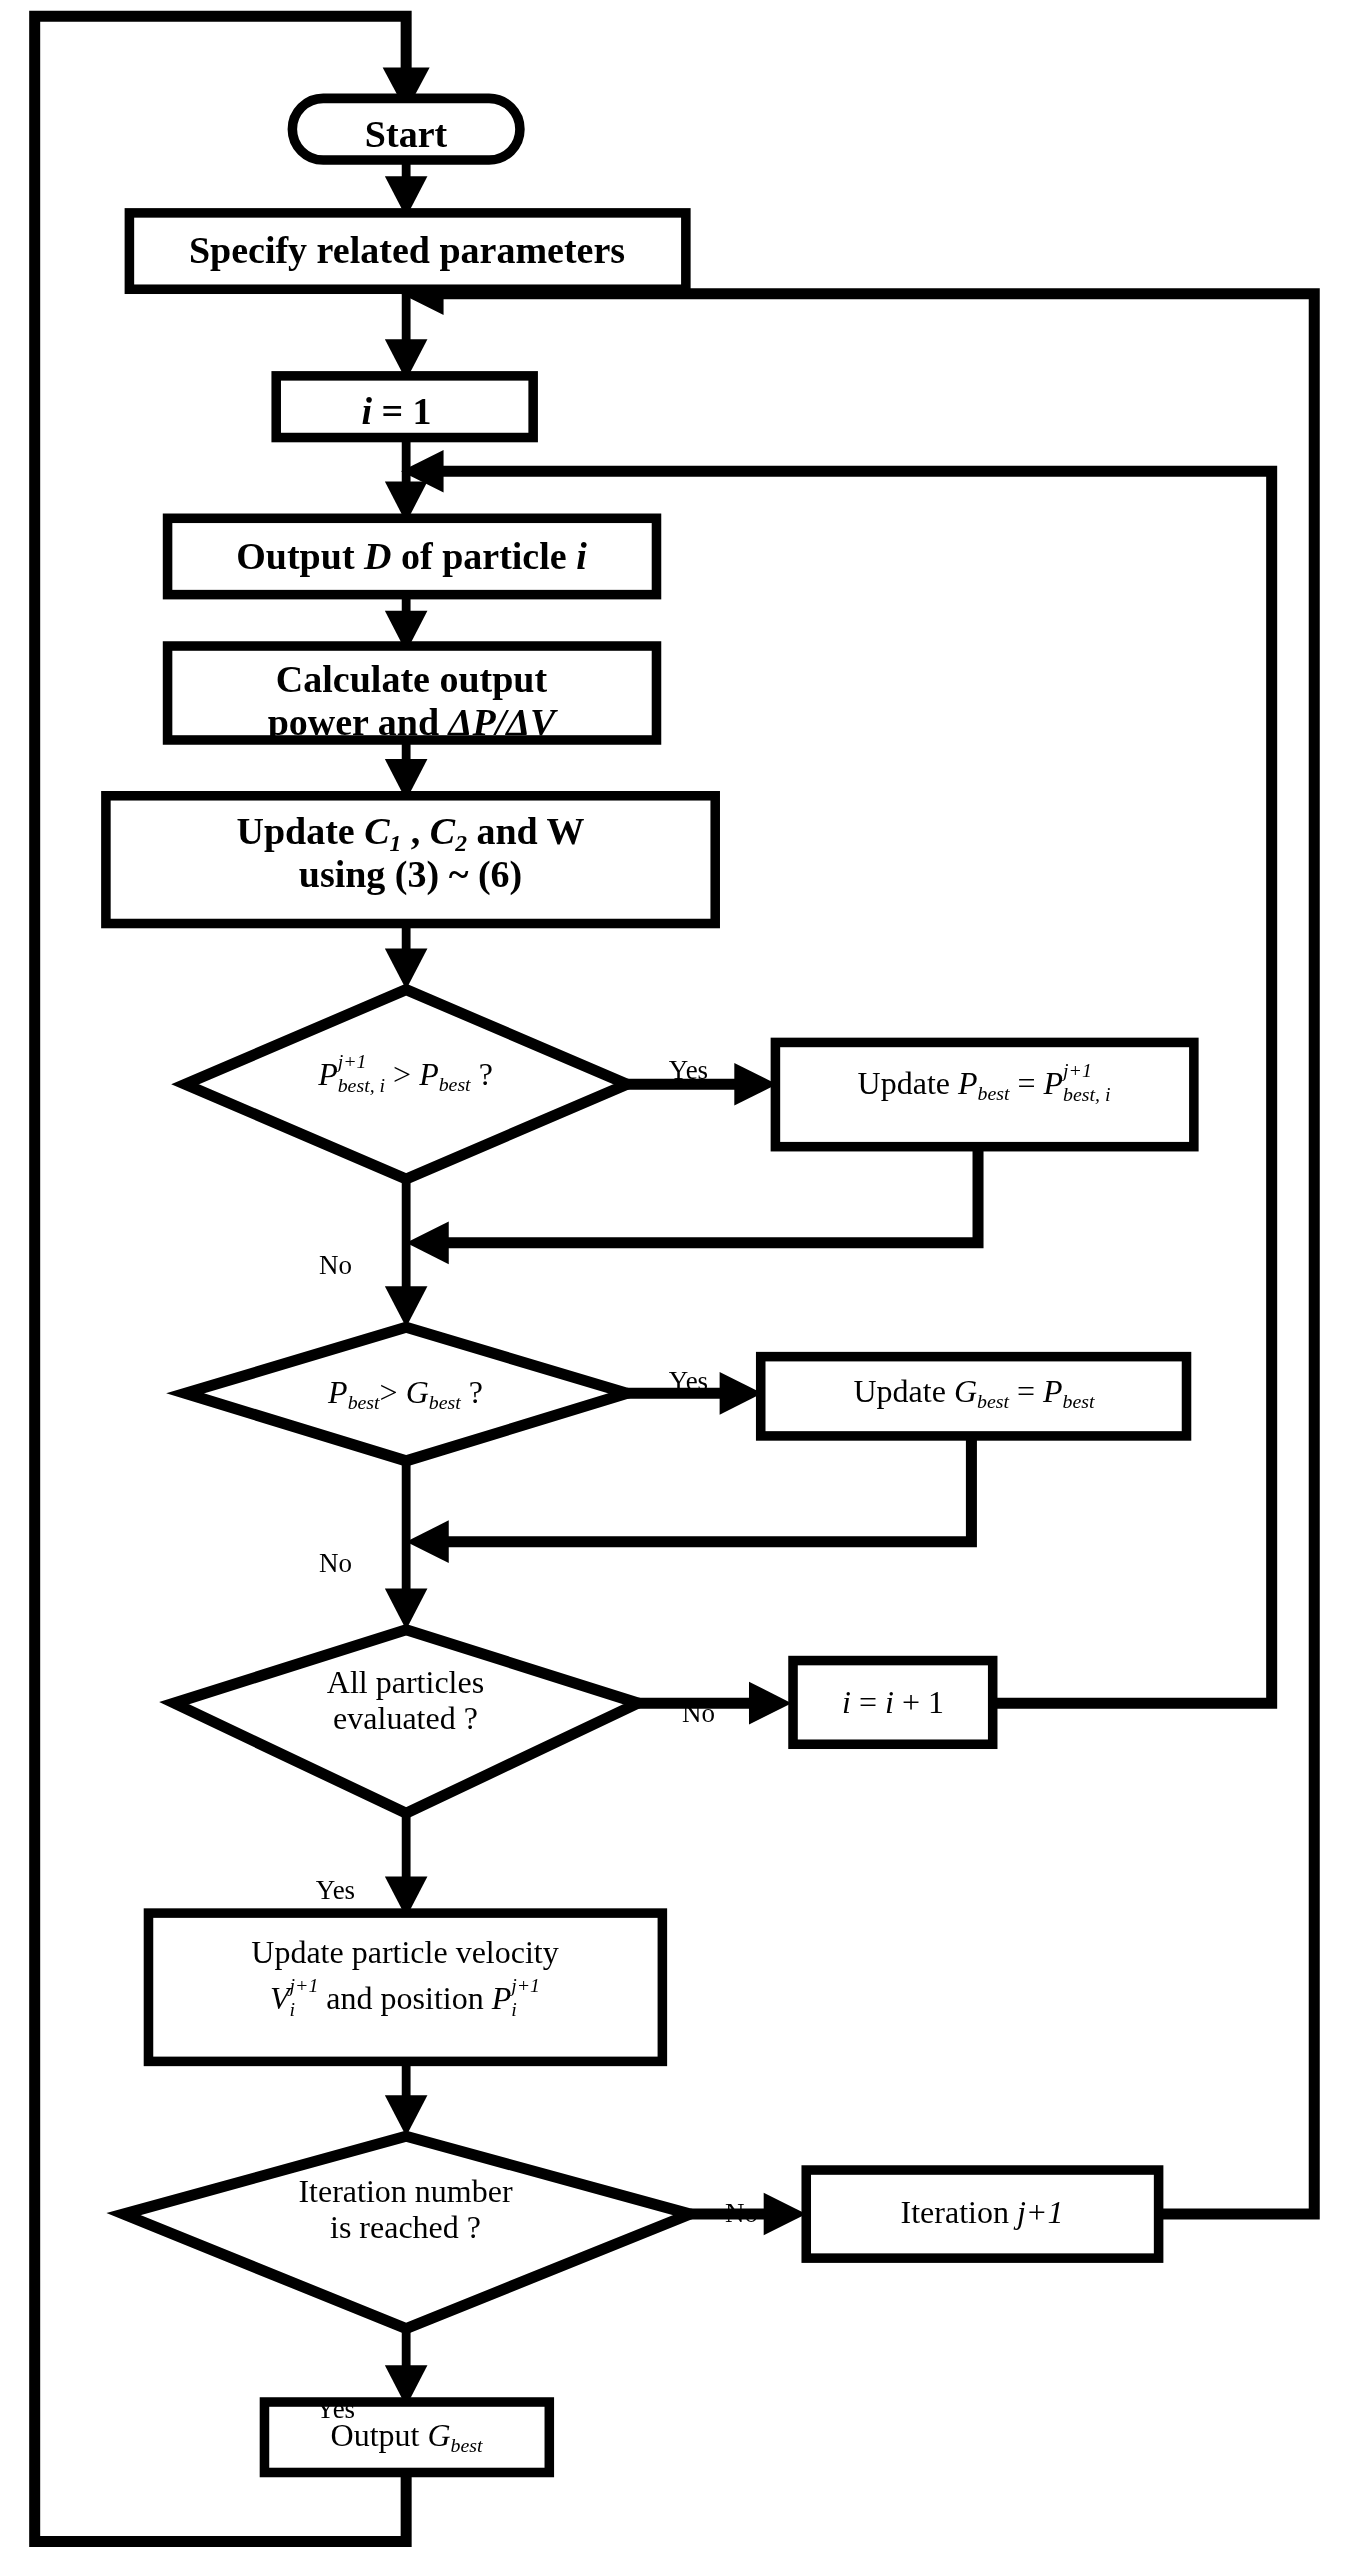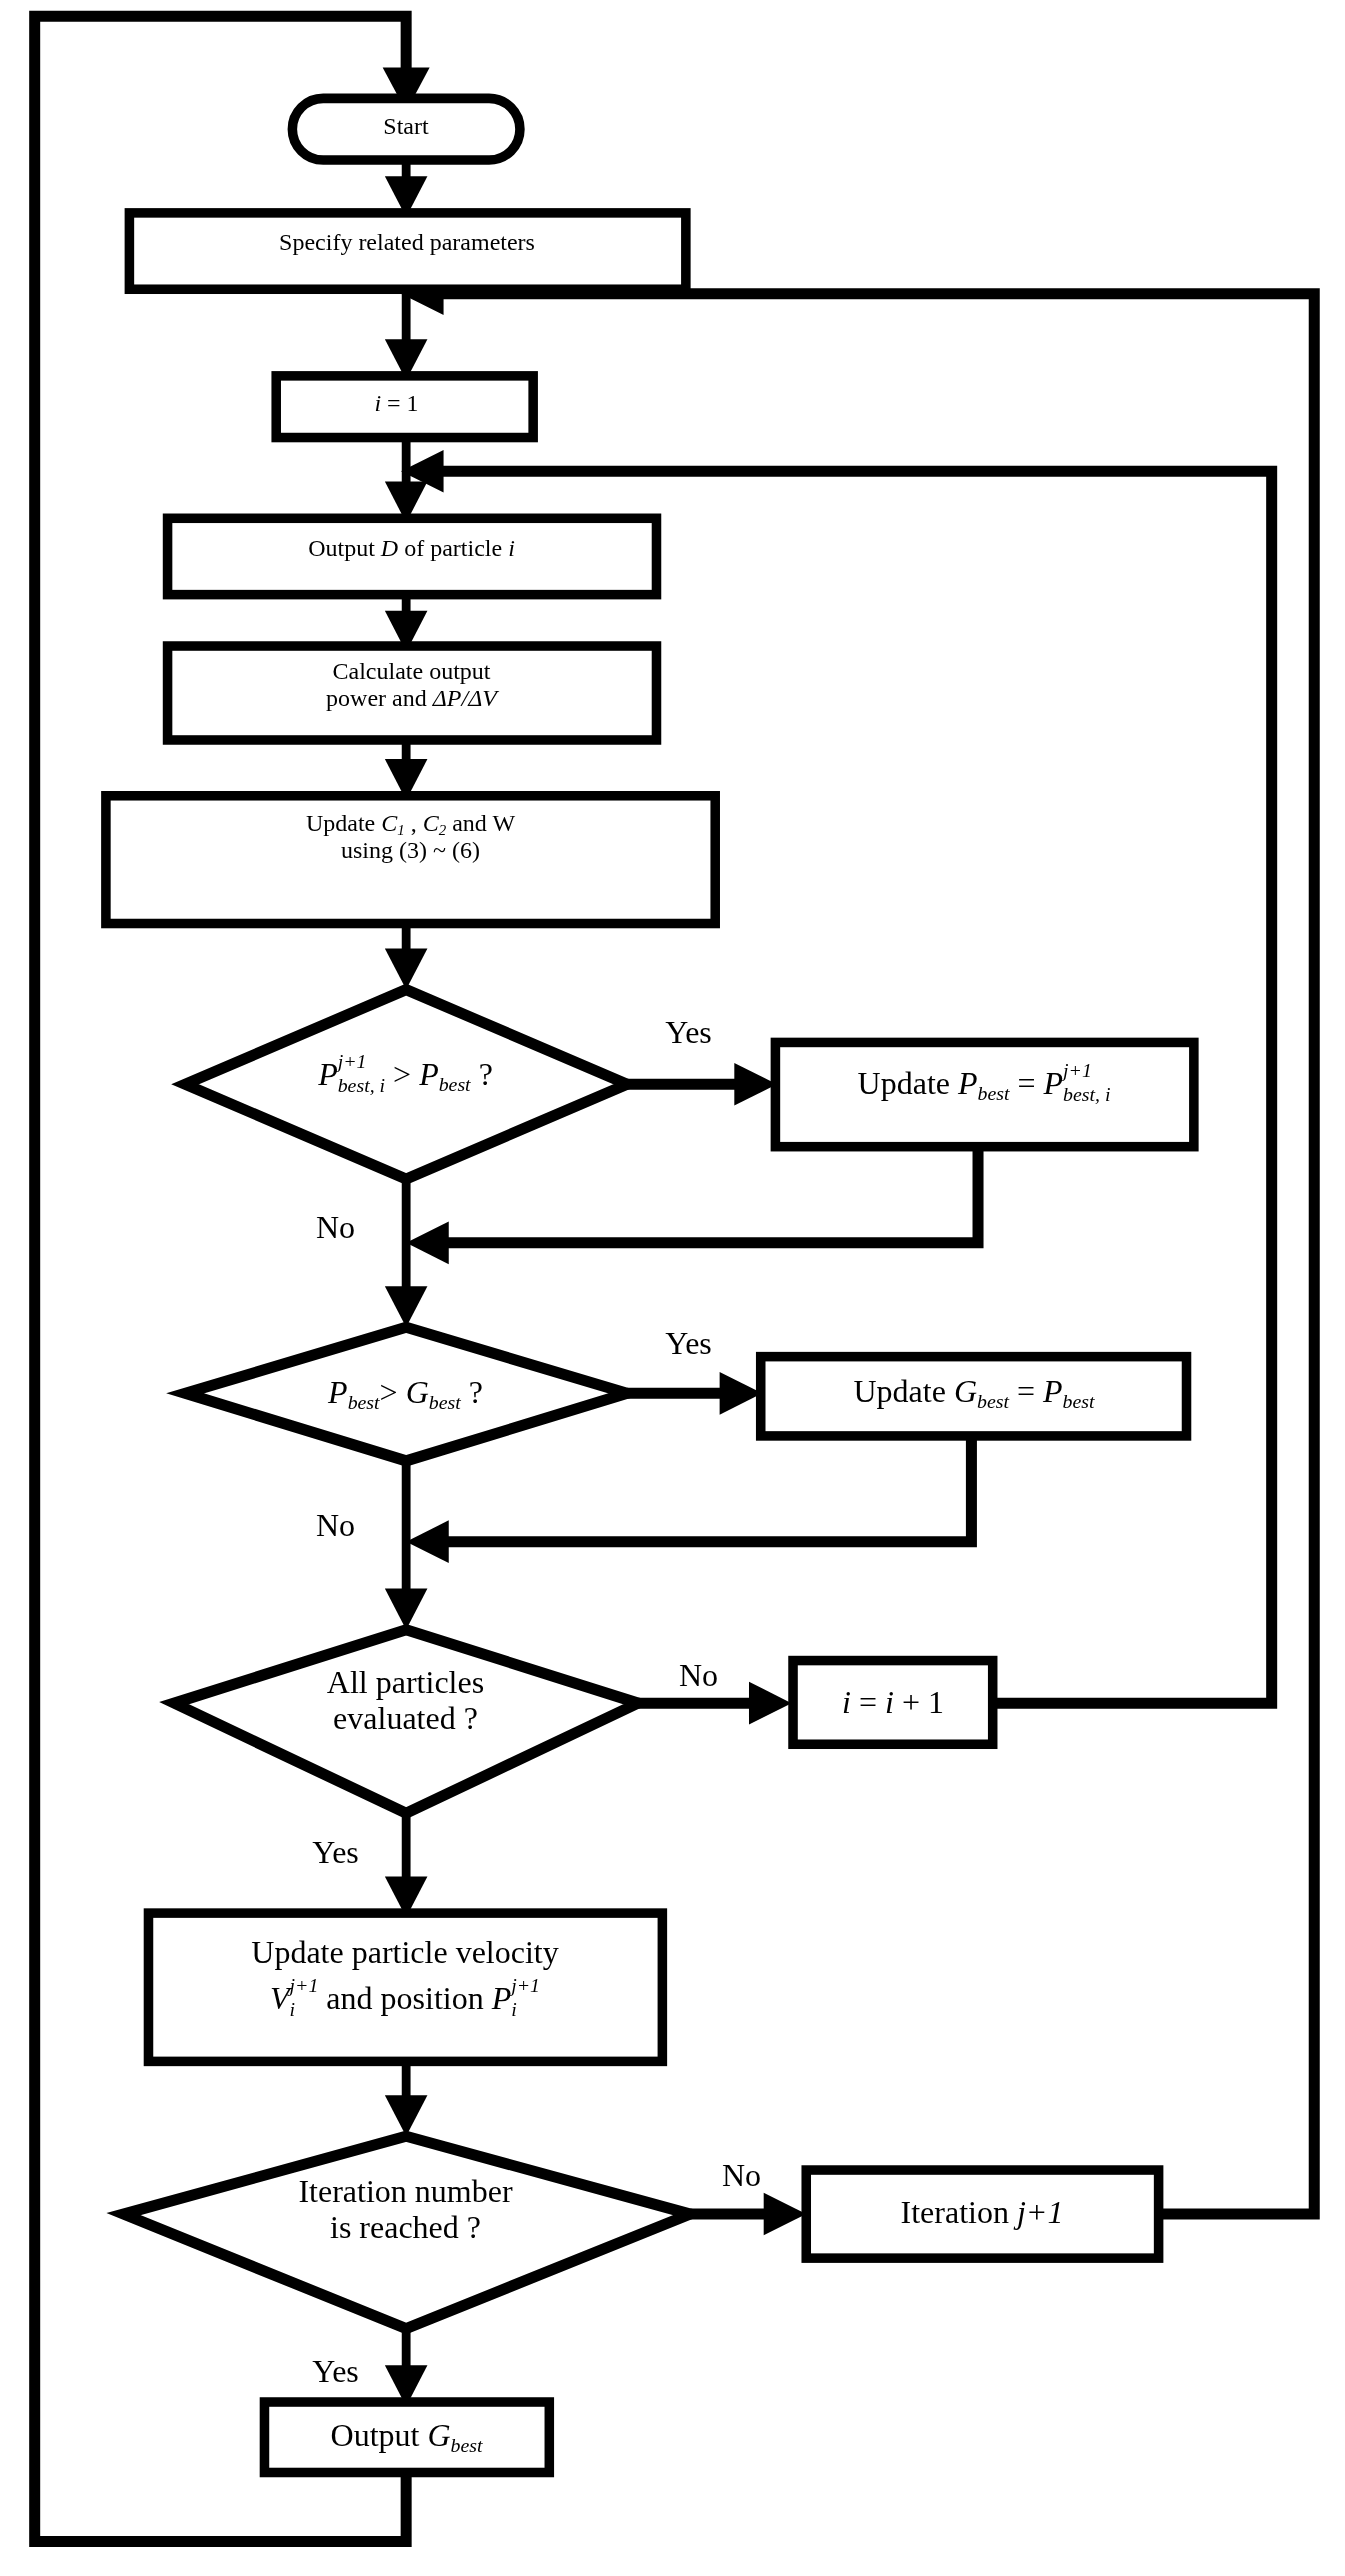--- a/index.html
+++ b/index.html
@@ -42,24 +42,26 @@
     text-align: center;
     line-height: 1.12;
     white-space: nowrap;
     -webkit-user-select: none;
     user-select: none;
   }
   .node-text {
     font-size: 32px;
   }
   .node-text-lg {
-    font-size: 24px;
+    font-size: 38px;
+    font-weight: bold;
   }
   .edge-label {
-    font-size: 32px;
+    font-size: 27px;
+    margin-top: 40px;
   }
   .it { font-style: italic; }
   .sub {
     font-size: 0.62em;
     font-style: italic;
     vertical-align: baseline;
     position: relative;
     top: 0.30em;
   }
   .subsup {

